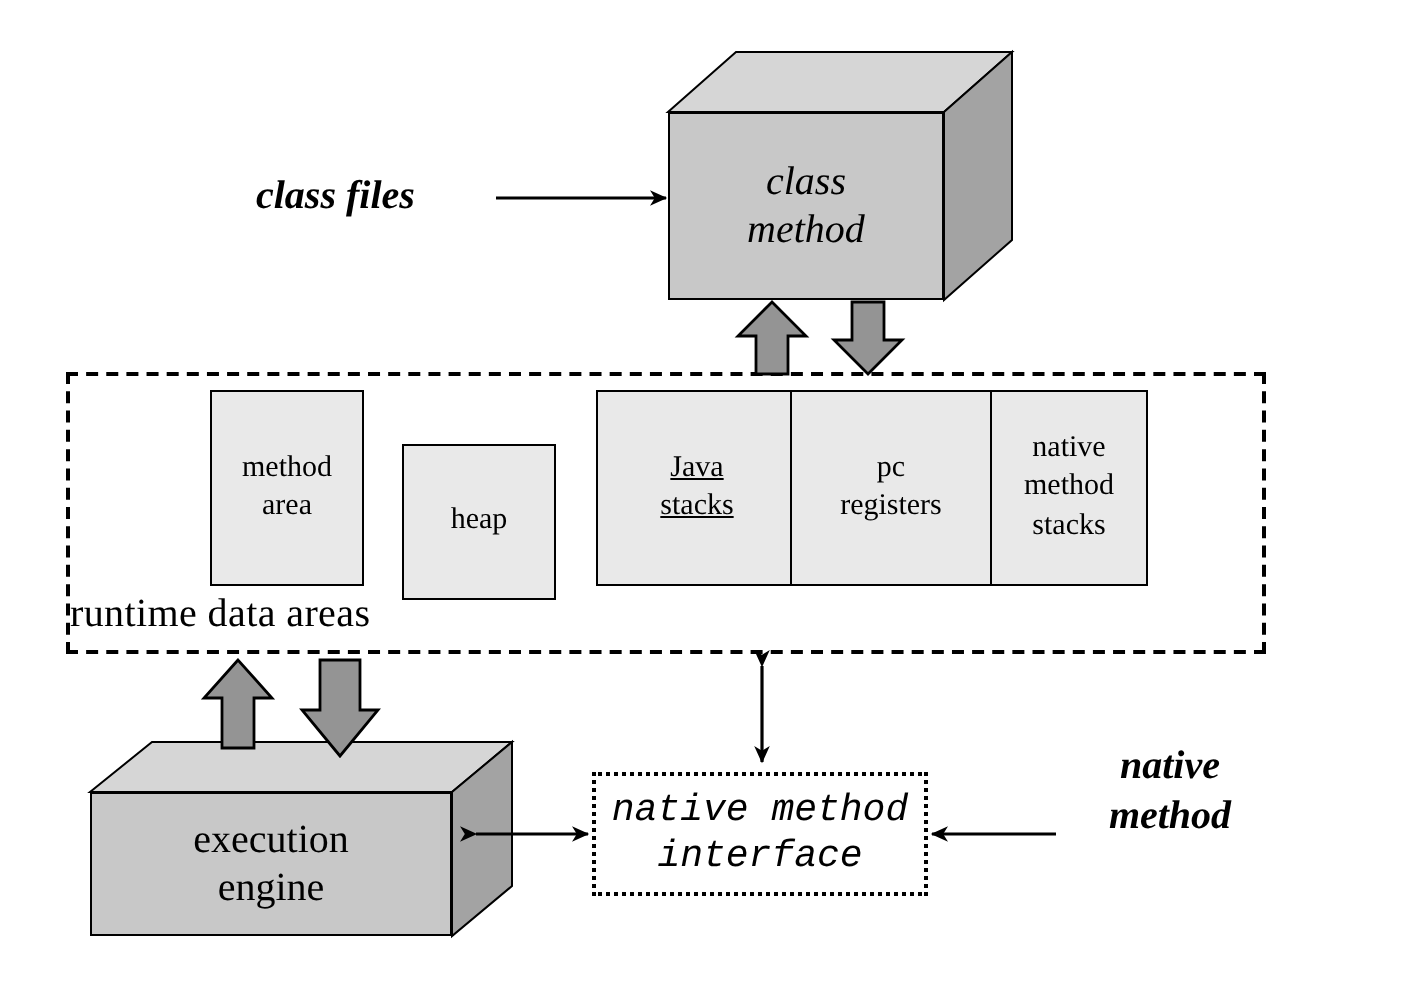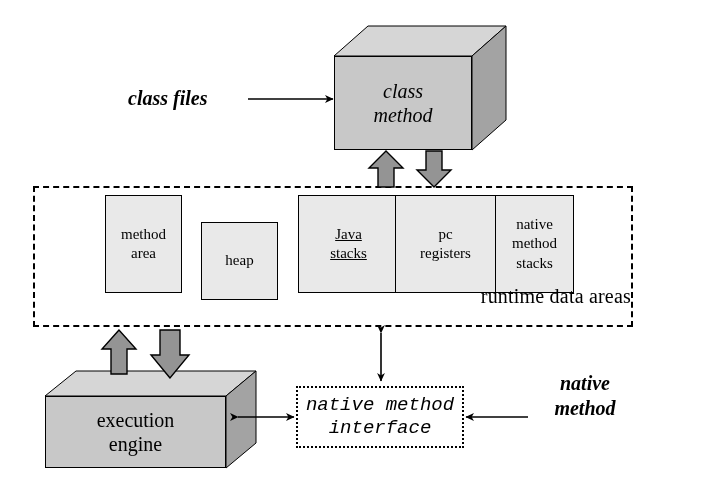--- a/index.html
+++ b/index.html
@@ -60,22 +60,22 @@
     position: absolute;
     left: 33px; top: 186px;
     width: 600px; height: 141px;
     box-sizing: border-box;
     border: 2px dashed #000;
     background: #ffffff;
   }
   #runtime-label {
     position: absolute;
     left: 0; right: 0;
-    bottom: 17px;
-    text-align: right;
+    bottom: 6px;
+    text-align: left;
     font-size: 20px;
     letter-spacing: .2px;
   }
   .rt-box {
     position: absolute;
     box-sizing: border-box;
     border: 1px solid #000;
     background: #e9e9e9;
     display: flex;
     flex-direction: column;

